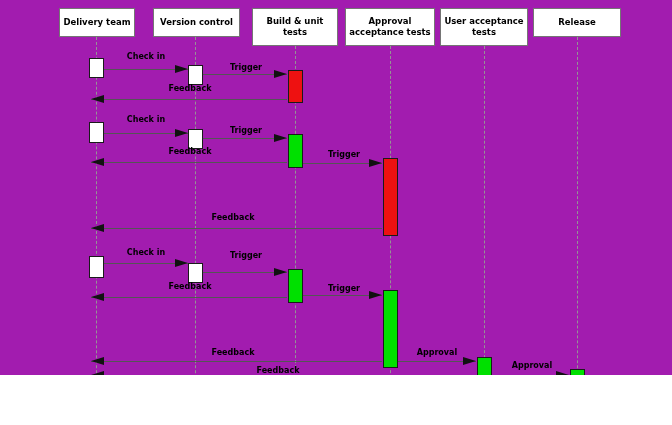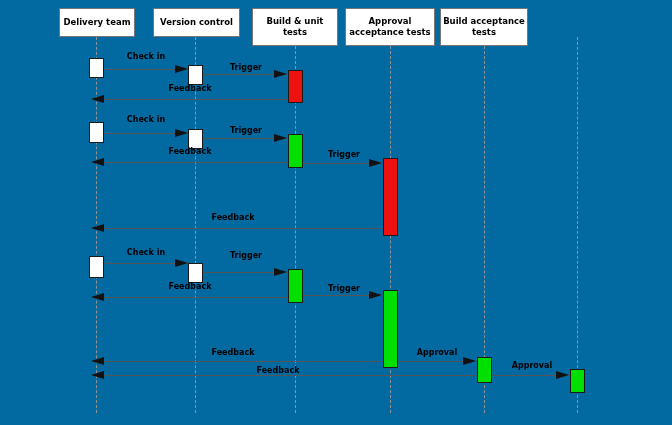--- a/index.html
+++ b/index.html
@@ -21,45 +21,48 @@
   .msg-line{position:absolute;height:1px;background:#555555;z-index:2;}
   .arrow-head{position:absolute;width:0;height:0;z-index:5;}
   .msg-label{
     position:absolute;transform:translateX(-50%);font-weight:bold;font-size:8px;
     color:#000;white-space:nowrap;z-index:6;
   }
 </style>
 </head>
 <body>
 
-<div class="stage" id="stage" style="width: 672px; height: 425px; background: #0369a1;">
+<div class="stage" id="stage" style="width: 672px; height: 375px; background: #a21caf;">
     <div class="lifeline" style="left: 95.5px; top: 37px; height: 376px; border-left-color: rgb(148, 148, 148);"></div>
     <div class="head-box" style="left: 59px; top: 8px; width: 76px; height: 29px; border-color: rgb(117, 117, 117);">
       <div class="head-label">Delivery team</div>
     </div>
     <div class="lifeline" style="left: 195px; top: 37px; height: 376px; border-left-color: rgb(148, 148, 148);"></div>
     <div class="head-box" style="left: 153px; top: 8px; width: 87px; height: 29px; border-color: rgb(117, 117, 117);">
       <div class="head-label">Version control</div>
     </div>
     <div class="lifeline" style="left: 294.5px; top: 46px; height: 367px; border-left-color: rgb(148, 148, 148);"></div>
     <div class="head-box" style="left: 252px; top: 8px; width: 86px; height: 38px; border-color: rgb(117, 117, 117);">
       <div class="head-label">Build &amp; unit
 tests</div>
     </div>
     <div class="lifeline" style="left: 389.5px; top: 46px; height: 367px; border-left-color: rgb(148, 148, 148);"></div>
     <div class="head-box" style="left: 345px; top: 8px; width: 90px; height: 38px; border-color: rgb(117, 117, 117);">
       <div class="head-label">Approval
 acceptance tests</div>
     </div>
     <div class="lifeline" style="left: 483.5px; top: 46px; height: 367px; border-left-color: rgb(148, 148, 148);"></div>
     <div class="head-box" style="left: 440px; top: 8px; width: 88px; height: 38px; border-color: rgb(117, 117, 117);">
-      <div class="head-label">Build acceptance
+      <div class="head-label">User acceptance
 tests</div>
     </div>
     <div class="lifeline" style="left: 576.5px; top: 37px; height: 376px; border-left-color: rgb(148, 148, 148);"></div>
+    <div class="head-box" style="left: 533px; top: 8px; width: 88px; height: 29px; border-color: rgb(117, 117, 117);">
+      <div class="head-label">Release</div>
+    </div>
     <div class="msg-line" style="left: 103px; top: 68.5px; width: 85px; background: rgb(85, 85, 85);"></div>
     <div class="arrow-head" style="top: 64.5px; border-top: 4.5px solid transparent; border-bottom: 4.5px solid transparent; left: 175px; border-left: 13px solid rgb(17, 17, 17);"></div>
     <div class="msg-label" style="left: 146px; top: 52px;">Check in</div>
     <div class="msg-line" style="left: 203px; top: 73.5px; width: 84px; background: rgb(85, 85, 85);"></div>
     <div class="arrow-head" style="top: 69.5px; border-top: 4.5px solid transparent; border-bottom: 4.5px solid transparent; left: 274px; border-left: 13px solid rgb(17, 17, 17);"></div>
     <div class="msg-label" style="left: 246px; top: 63px;">Trigger</div>
     <div class="msg-line" style="left: 91px; top: 98.5px; width: 196px; background: rgb(85, 85, 85);"></div>
     <div class="arrow-head" style="top: 94.5px; border-top: 4.5px solid transparent; border-bottom: 4.5px solid transparent; left: 91px; border-right: 13px solid rgb(17, 17, 17);"></div>
     <div class="msg-label" style="left: 190px; top: 84px;">Feedback</div>
     <div class="msg-line" style="left: 103px; top: 132.5px; width: 85px; background: rgb(85, 85, 85);"></div>

